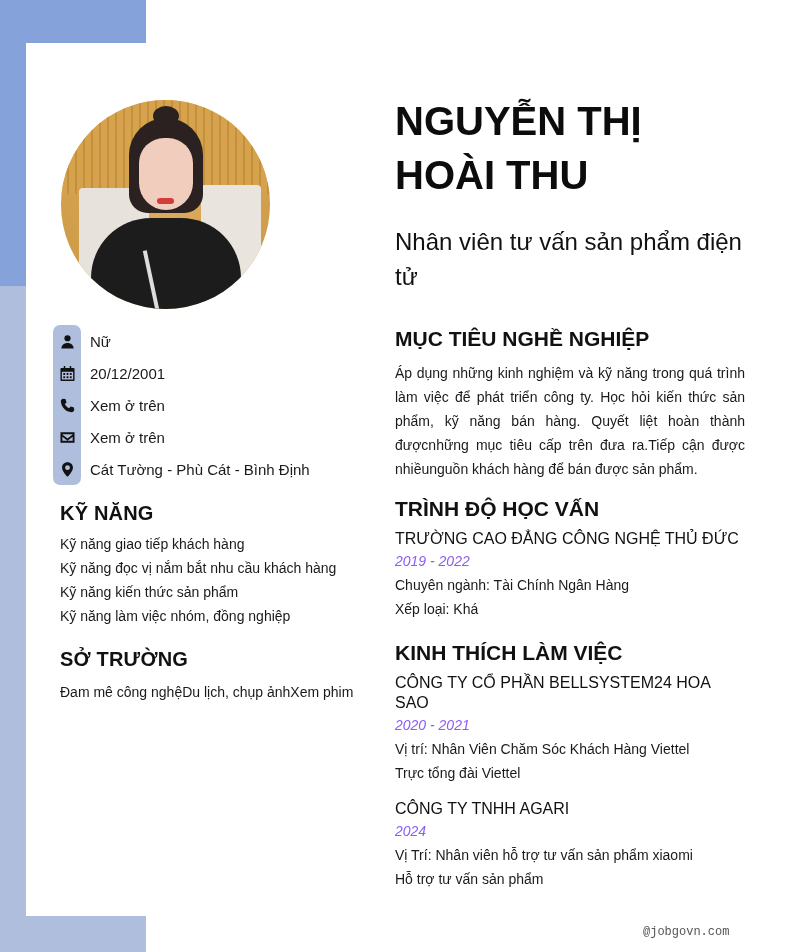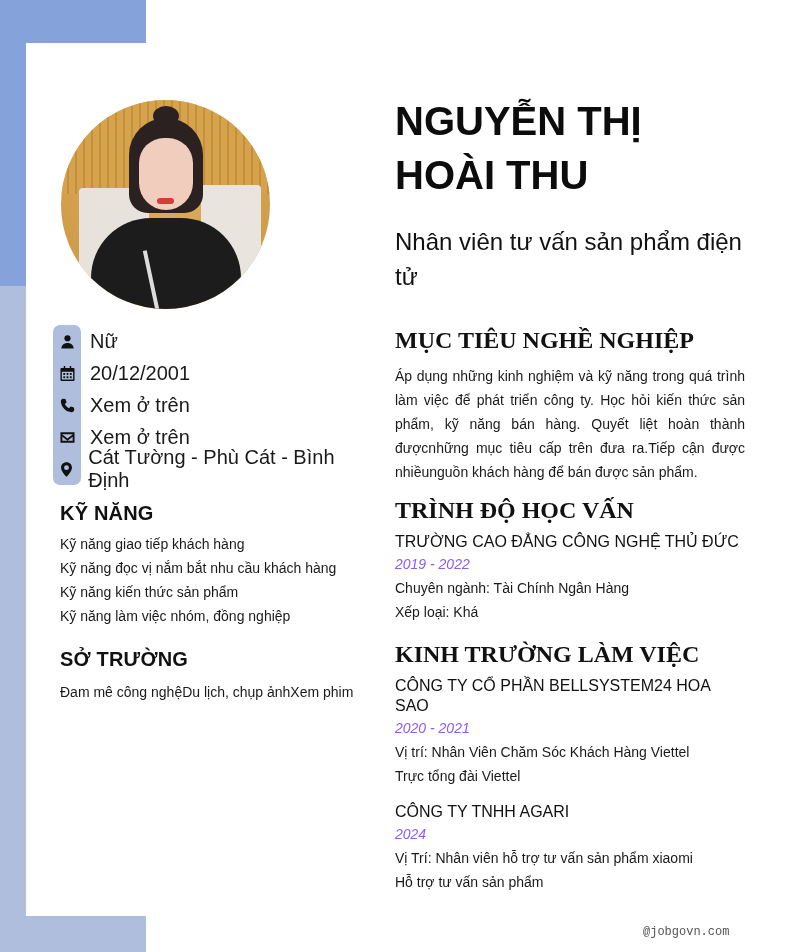--- a/index.html
+++ b/index.html
@@ -20,34 +20,34 @@
     .avatar .face { position:absolute; left:78px; top:38px; width:54px; height:72px; background:#f1cdbd; border-radius:26px 26px 28px 28px; }
     .avatar .lips { position:absolute; left:96px; top:98px; width:17px; height:6px; background:#d43b3b; border-radius:4px; }
     .avatar .shirt { position:absolute; left:30px; top:118px; width:150px; height:110px; background:#1c1c1c; border-radius:60px 60px 0 0; }
     .avatar .lanyard { position:absolute; left:88px; top:150px; width:4px; height:60px; background:#ddd; transform: rotate(-12deg); }
 
     .info-list { position: absolute; left: 53px; top: 325px; width: 310px; }
     .info-bar { position: absolute; left: 0; top: 0; width: 28px; height: 160px; background: #b0bedd; border-radius: 7px; }
     .info-item { position: relative; height: 32px; display: flex; align-items: center; }
     .info-item .ico { width: 28px; height: 22px; display: flex; align-items: center; justify-content: center; position: relative; z-index: 1; }
     .info-item .ico svg { width: 15px; height: 15px; fill: #111; }
-    .info-item .txt { margin-left: 9px; font-size: 20px; color: #1a1a1a; }
+    .info-item .txt { margin-left: 9px; font-size: 15px; color: #1a1a1a; }
 
     .left-section { position: absolute; left: 60px; width: 310px; }
     .section-title-l { font-size: 20px; font-weight: bold; color: #111; letter-spacing: 0.2px; }
     .skills { top: 502px; }
     .skills ul { list-style: none; margin-top: 7px; }
     .skills li { font-size: 14px; line-height: 24px; color: #1a1a1a; }
     .hobbies { top: 648px; }
     .hobbies p { font-size: 14px; margin-top: 13px; color: #1a1a1a; }
 
     .right { position: absolute; left: 395px; width: 350px; }
     .name { top: 94px; font-size: 40px; font-weight: bold; line-height: 54px; color: #0c0c0c; }
     .job-title { top: 224px; font-size: 24px; line-height: 35px; color: #111; }
-    .sec { font-size: 24px; font-weight: bold; color: #111; font-family: Liberation Serif, serif; }
+    .sec { font-size: 21px; font-weight: bold; color: #111; }
     .objective { top: 327px; }
     .objective p { margin-top: 10px; font-size: 14px; line-height: 24px; text-align: justify; color: #1a1a1a; }
     .education { top: 497px; }
     .experience { top: 641px; }
     .entry-head { font-size: 16px; font-weight: normal; margin-top: 8px; line-height: 20px; color: #111; }
     .entry-period { font-size: 14px; font-style: italic; line-height: 24px; color: #8b5cf6; }
     .entry-line { font-size: 14px; line-height: 24px; color: #1a1a1a; }
     .entry + .entry { margin-top: 14px; }
 
     .watermark { position: absolute; left: 643px; top: 925px; font-family: "Liberation Mono", "DejaVu Sans Mono", monospace; font-size: 12px; color: #555; }
@@ -153,21 +153,21 @@
   <div class="sec">TRÌNH ĐỘ HỌC VẤN</div>
   <div class="entry">
     <div class="entry-head">TRƯỜNG CAO ĐẲNG CÔNG NGHỆ THỦ ĐỨC</div>
     <div class="entry-period">2019 - 2022</div>
     <div class="entry-line">Chuyên ngành: Tài Chính Ngân Hàng</div>
     <div class="entry-line">Xếp loại: Khá</div>
   </div>
 </div>
 
 <div class="right experience">
-  <div class="sec">KINH TRƯỜNG LÀM VIỆC</div>
+  <div class="sec">KINH THÍCH LÀM VIỆC</div>
   <div class="entry">
     <div class="entry-head">CÔNG TY CỔ PHẦN BELLSYSTEM24 HOA SAO</div>
     <div class="entry-period">2020 - 2021</div>
     <div class="entry-line">Vị trí: Nhân Viên Chăm Sóc Khách Hàng Viettel</div>
     <div class="entry-line">Trực tổng đài Viettel</div>
   </div>
   <div class="entry">
     <div class="entry-head">CÔNG TY TNHH AGARI</div>
     <div class="entry-period">2024</div>
     <div class="entry-line">Vị Trí: Nhân viên hỗ trợ tư vấn sản phẩm xiaomi</div>

